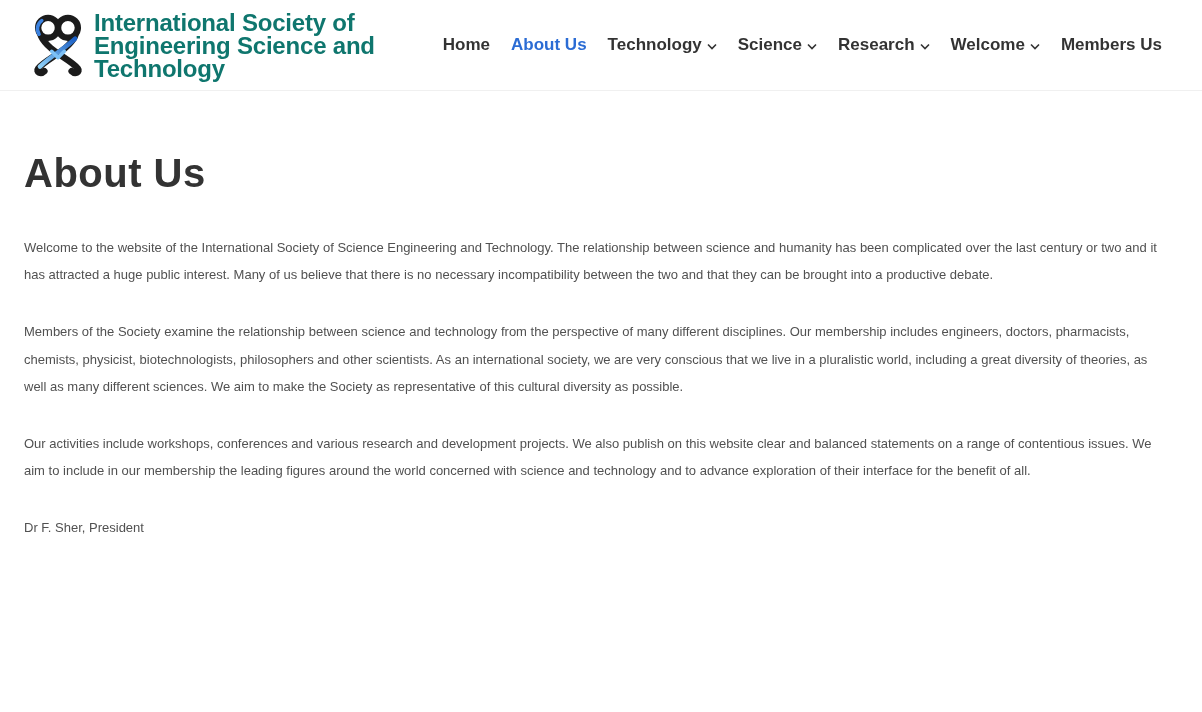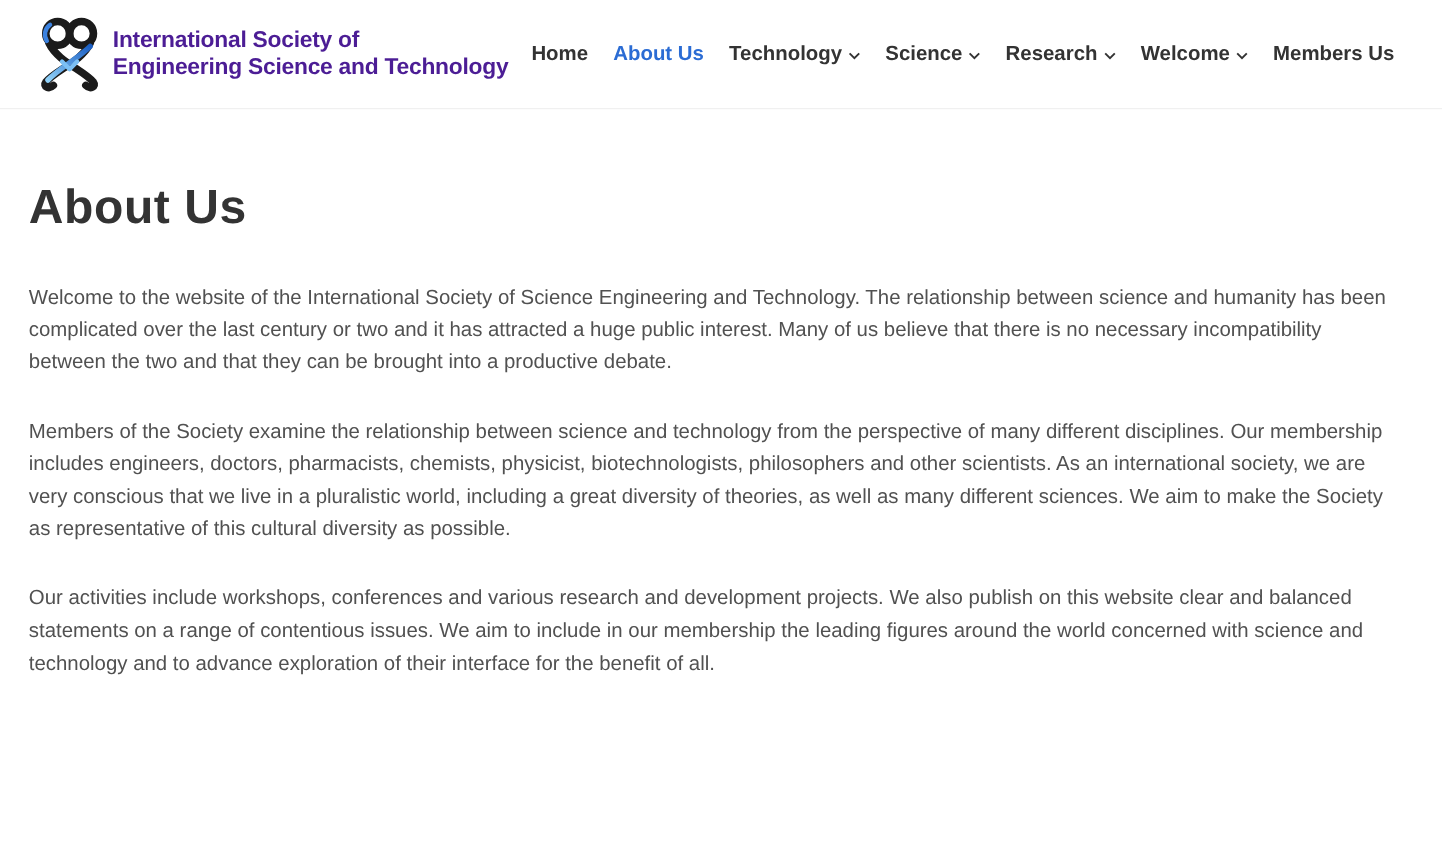--- a/index.html
+++ b/index.html
@@ -31,22 +31,22 @@
     align-items: center;
     gap: 8px;
     cursor: pointer;
     text-decoration: none;
   }
   .logo-icon { width: 56px; height: 70px; flex: 0 0 auto; }
   .logo-text {
     display: flex;
     flex-direction: column;
     justify-content: flex-start;
-    color: #4c1d95;
-    font-size: 19px;
+    color: #0f766e;
+    font-size: 24px;
     font-weight: 700;
     line-height: 23px;
     letter-spacing: -0.2px;
   }
 
   .main-nav {
     display: flex;
     align-items: center;
     gap: 21px;
     text-align: center;
@@ -77,21 +77,21 @@
   .page-title {
     margin: 0 0 38px 0;
     font-size: 40px;
     font-weight: 700;
     color: #333333;
     letter-spacing: 0.5px;
   }
   .about-text p {
     margin: 0 0 30px 0;
     max-width: 1138px;
-    font-size: 17px;
+    font-size: 13px;
     line-height: 27.2px;
     color: #515151;
   }
   .about-text p.signature { margin-bottom: 0; }
 </style>
 </head>
 <body>
 
 <div class="page">
 
@@ -162,16 +162,17 @@
     </nav>
 
   </header>
 
   <main class="main-content">
     <h1 class="page-title">About Us</h1>
     <div class="about-text">
       <p>Welcome to the website of the International Society of Science Engineering and Technology. The relationship between science and humanity has been complicated over the last century or two and it has attracted a huge public interest. Many of us believe that there is no necessary incompatibility between the two and that they can be brought into a productive debate.</p>
       <p>Members of the Society examine the relationship between science and technology from the perspective of many different disciplines. Our membership includes engineers, doctors, pharmacists, chemists, physicist, biotechnologists, philosophers and other scientists. As an international society, we are very conscious that we live in a pluralistic world, including a great diversity of theories, as well as many different sciences. We aim to make the Society as representative of this cultural diversity as possible.</p>
       <p>Our activities include workshops, conferences and various research and development projects. We also publish on this website clear and balanced statements on a range of contentious issues. We aim to include in our membership the leading figures around the world concerned with science and technology and to advance exploration of their interface for the benefit of all.</p>
+      <p class="signature">Dr F. Sher, President</p>
     </div>
   </main>
 
 </div>
 
 </body></html>

